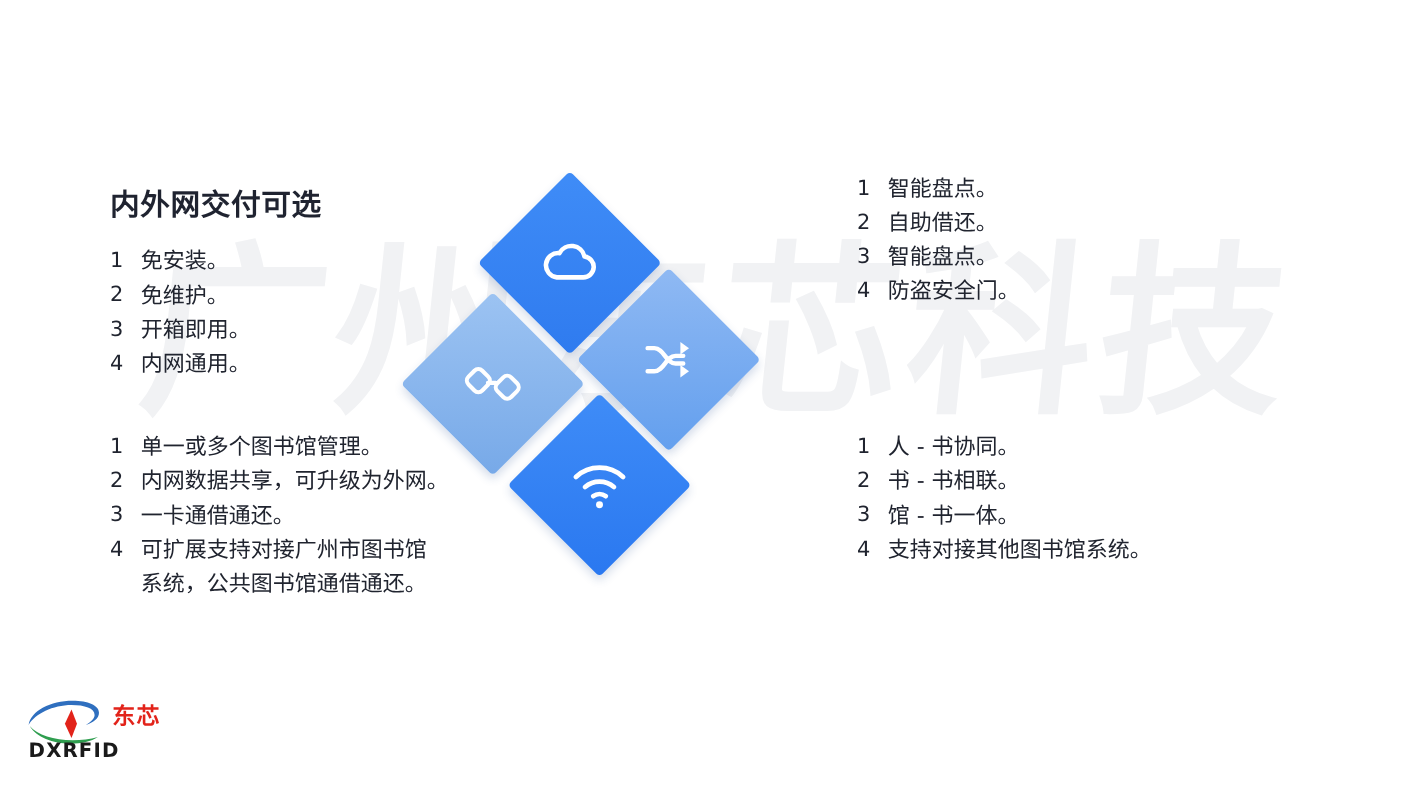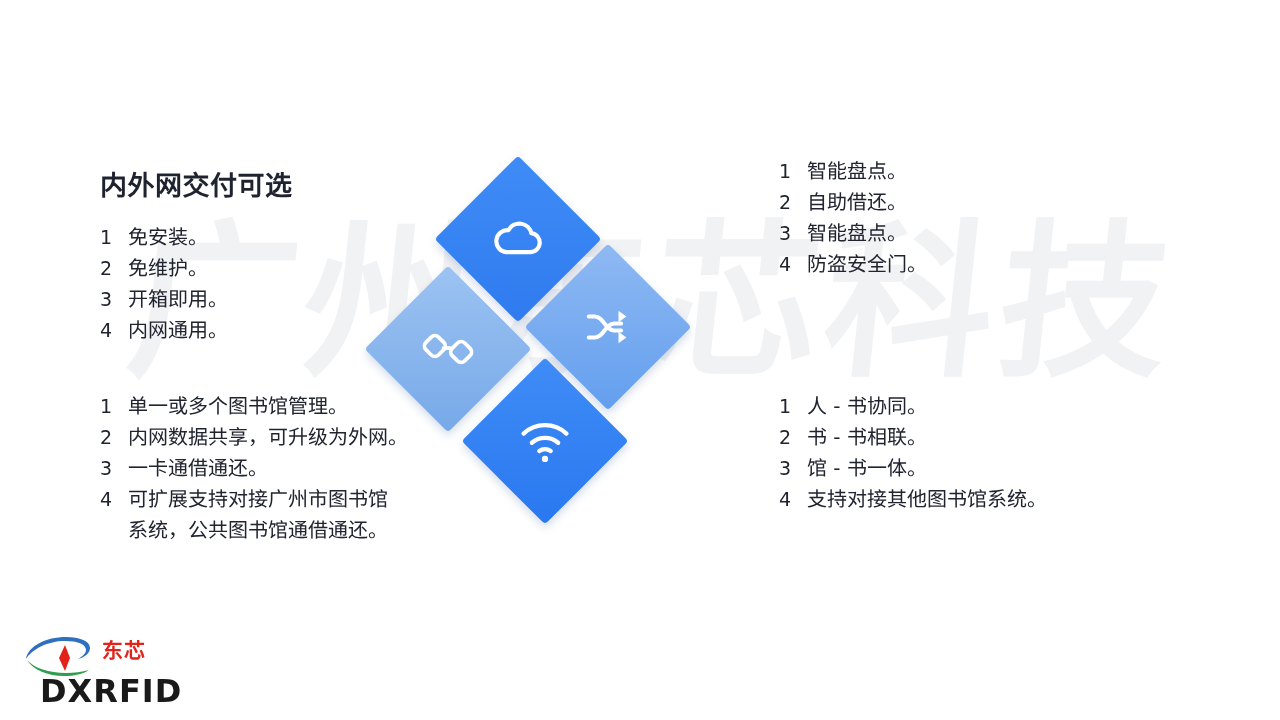--- a/index.html
+++ b/index.html
@@ -128,24 +128,24 @@
   .logo {
     position: absolute;
     left: 18px;
     top: 628px;
     width: 150px;
     height: 76px;
     z-index: 6;
   }
   .logo-text {
     position: absolute;
-    left: 22px;
+    left: 8px;
     top: 44px;
     font-family: "DejaVu Sans", "Liberation Sans", sans-serif;
-    font-size: 32px;
+    font-size: 18px;
     font-weight: 700;
     letter-spacing: 1px;
     color: #1a1a1a;
   }
   .logo-cn {
     position: absolute;
     left: 84px;
     top: 6px;
     font-size: 21px;
     font-weight: 700;

